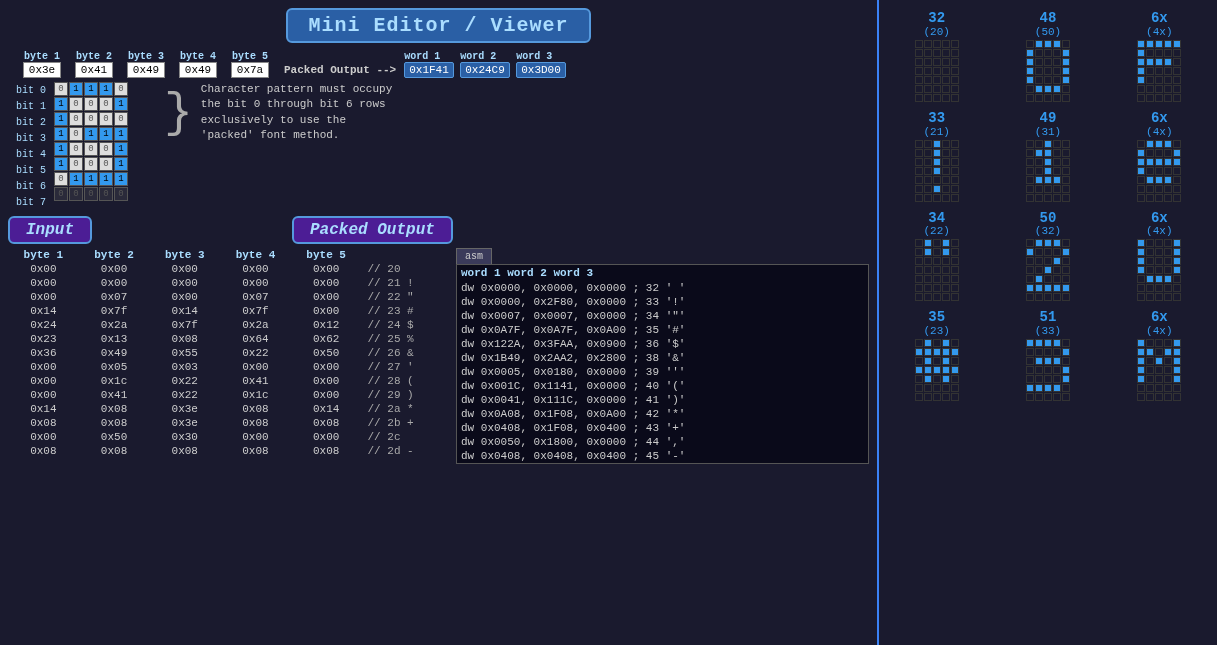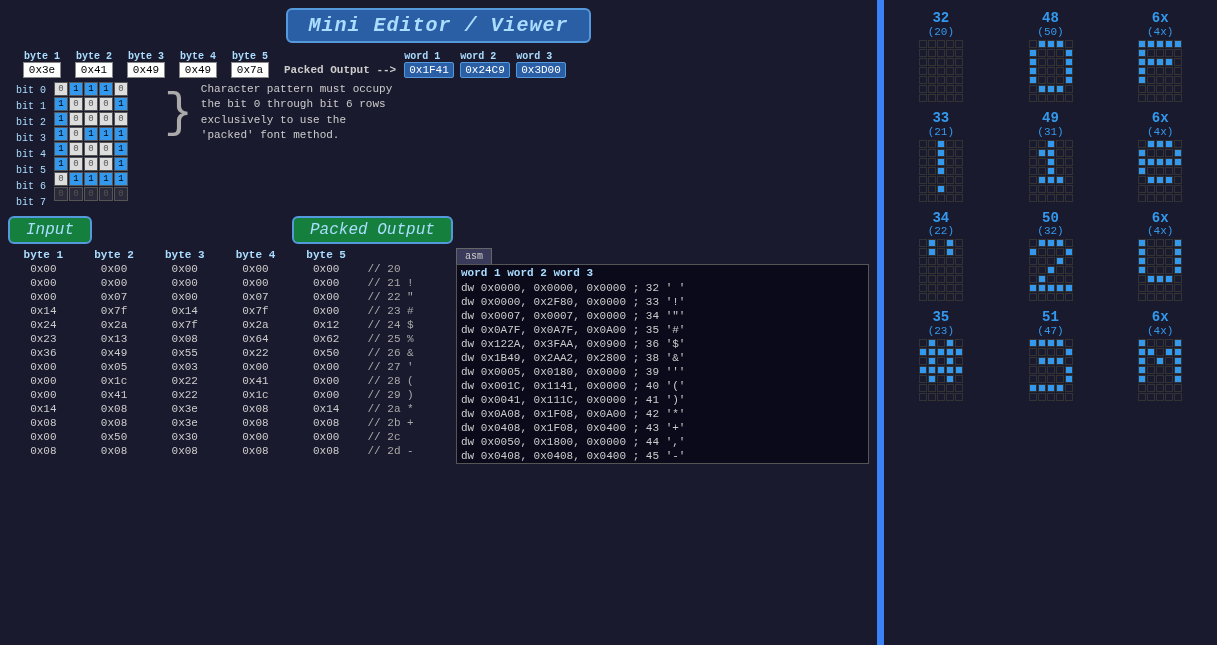--- a/index.html
+++ b/index.html
@@ -18,21 +18,20 @@
       display: flex;
       justify-content: center;
       padding: 8px 0 4px 0;
     }
     .title-box {
       background: #2a5fa5;
       border: 2px solid #5599dd;
       border-radius: 6px;
       padding: 4px 20px;
       color: #aaddff;
-      font-style: italic;
       font-size: 20px;
       font-weight: bold;
       letter-spacing: 1px;
     }
     .byte-col {
       display: flex;
       flex-direction: column;
       align-items: center;
       width: 52px;
     }
@@ -145,28 +144,28 @@
       line-height: 1;
     }
     .annotation-text {
       color: #ccc;
       font-size: 11px;
       max-width: 200px;
       line-height: 1.4;
     }
 
     .section-box {
-      background: #15803d;
+      background: #4c1d95;
       border: 2px solid #5599dd;
       border-radius: 6px;
       padding: 3px 16px;
       color: #aaddff;
       font-style: italic;
       font-size: 16px;
-      font-weight: normal;
+      font-weight: bold;
     }
 
     
     .bottom-section {
       display: flex;
       gap: 0;
       padding: 0 8px;
       flex: 1;
       overflow: hidden;
     }
@@ -613,21 +612,21 @@
                   <td>dw 0x0408, 0x0408, 0x0400  ; 45 '-'</td>
                 </tr>
               </tbody>
           </table>
         </div>
       </div>
     </div>
 
   </div>
 
-  <div class="right-panel" id="right-panel" style="background:#1a1a2e; border-left:7px solid #3b82f6; padding:8px 4px; overflow:hidden;">
+  <div class="right-panel" id="right-panel" style="background:#1a1a2e; border-left:2px solid #3b82f6; padding:8px 4px; overflow:hidden;">
   <div class="char-column">
         <div class="char-preview">
           <div class="char-number">32</div>
           <div class="char-number-sub">(20)</div>
           <div class="char-grid" style="grid-template-columns: repeat(5, 8px);">
             <div class="char-cell off"></div>
             <div class="char-cell off"></div>
             <div class="char-cell off"></div>
             <div class="char-cell off"></div>
             <div class="char-cell off"></div>
@@ -906,21 +905,21 @@
             <div class="char-cell on"></div>
             <div class="char-cell off"></div>
             <div class="char-cell off"></div>
             <div class="char-cell off"></div>
             <div class="char-cell off"></div>
             <div class="char-cell off"></div>
           </div>
         </div>
         <div class="char-preview">
           <div class="char-number">51</div>
-          <div class="char-number-sub">(47)</div>
+          <div class="char-number-sub">(33)</div>
           <div class="char-grid" style="grid-template-columns: repeat(5, 8px);">
             <div class="char-cell on"></div>
             <div class="char-cell on"></div>
             <div class="char-cell on"></div>
             <div class="char-cell on"></div>
             <div class="char-cell off"></div>
             <div class="char-cell off"></div>
             <div class="char-cell off"></div>
             <div class="char-cell off"></div>
             <div class="char-cell off"></div>

